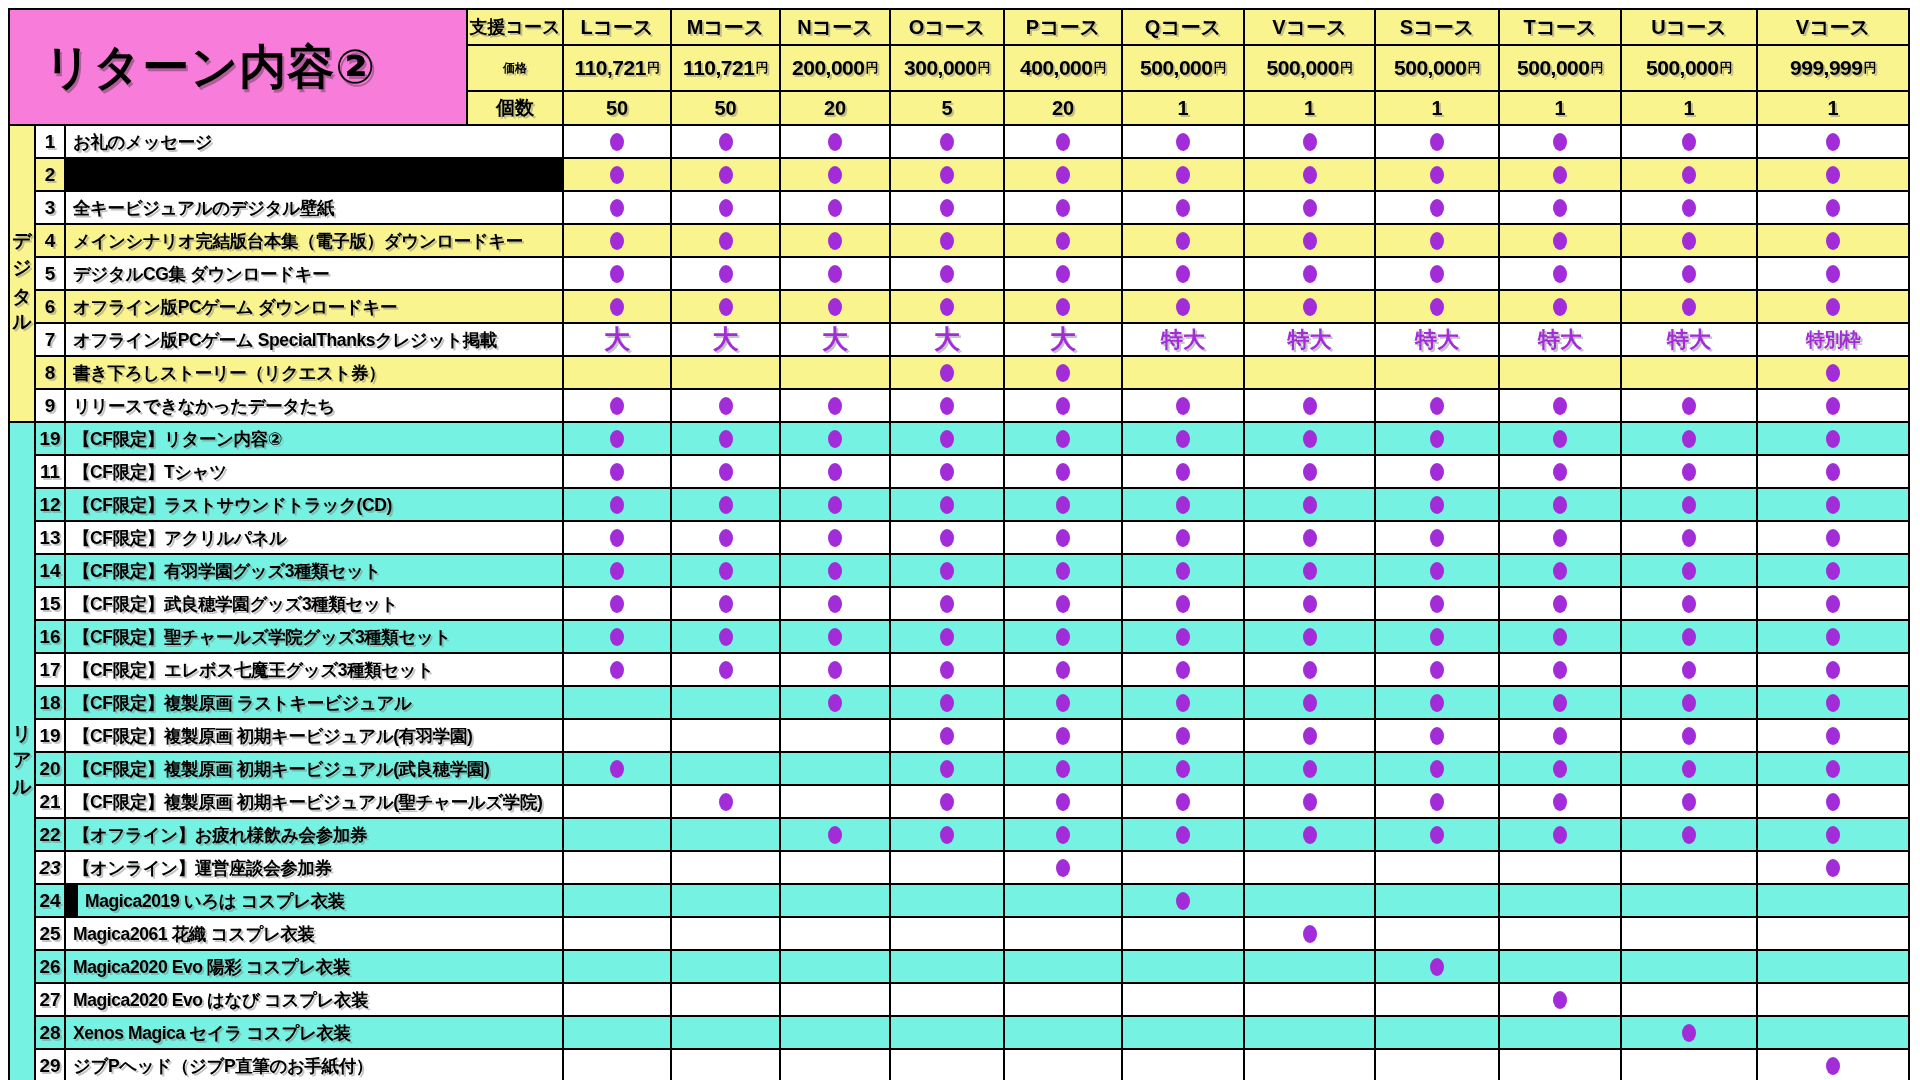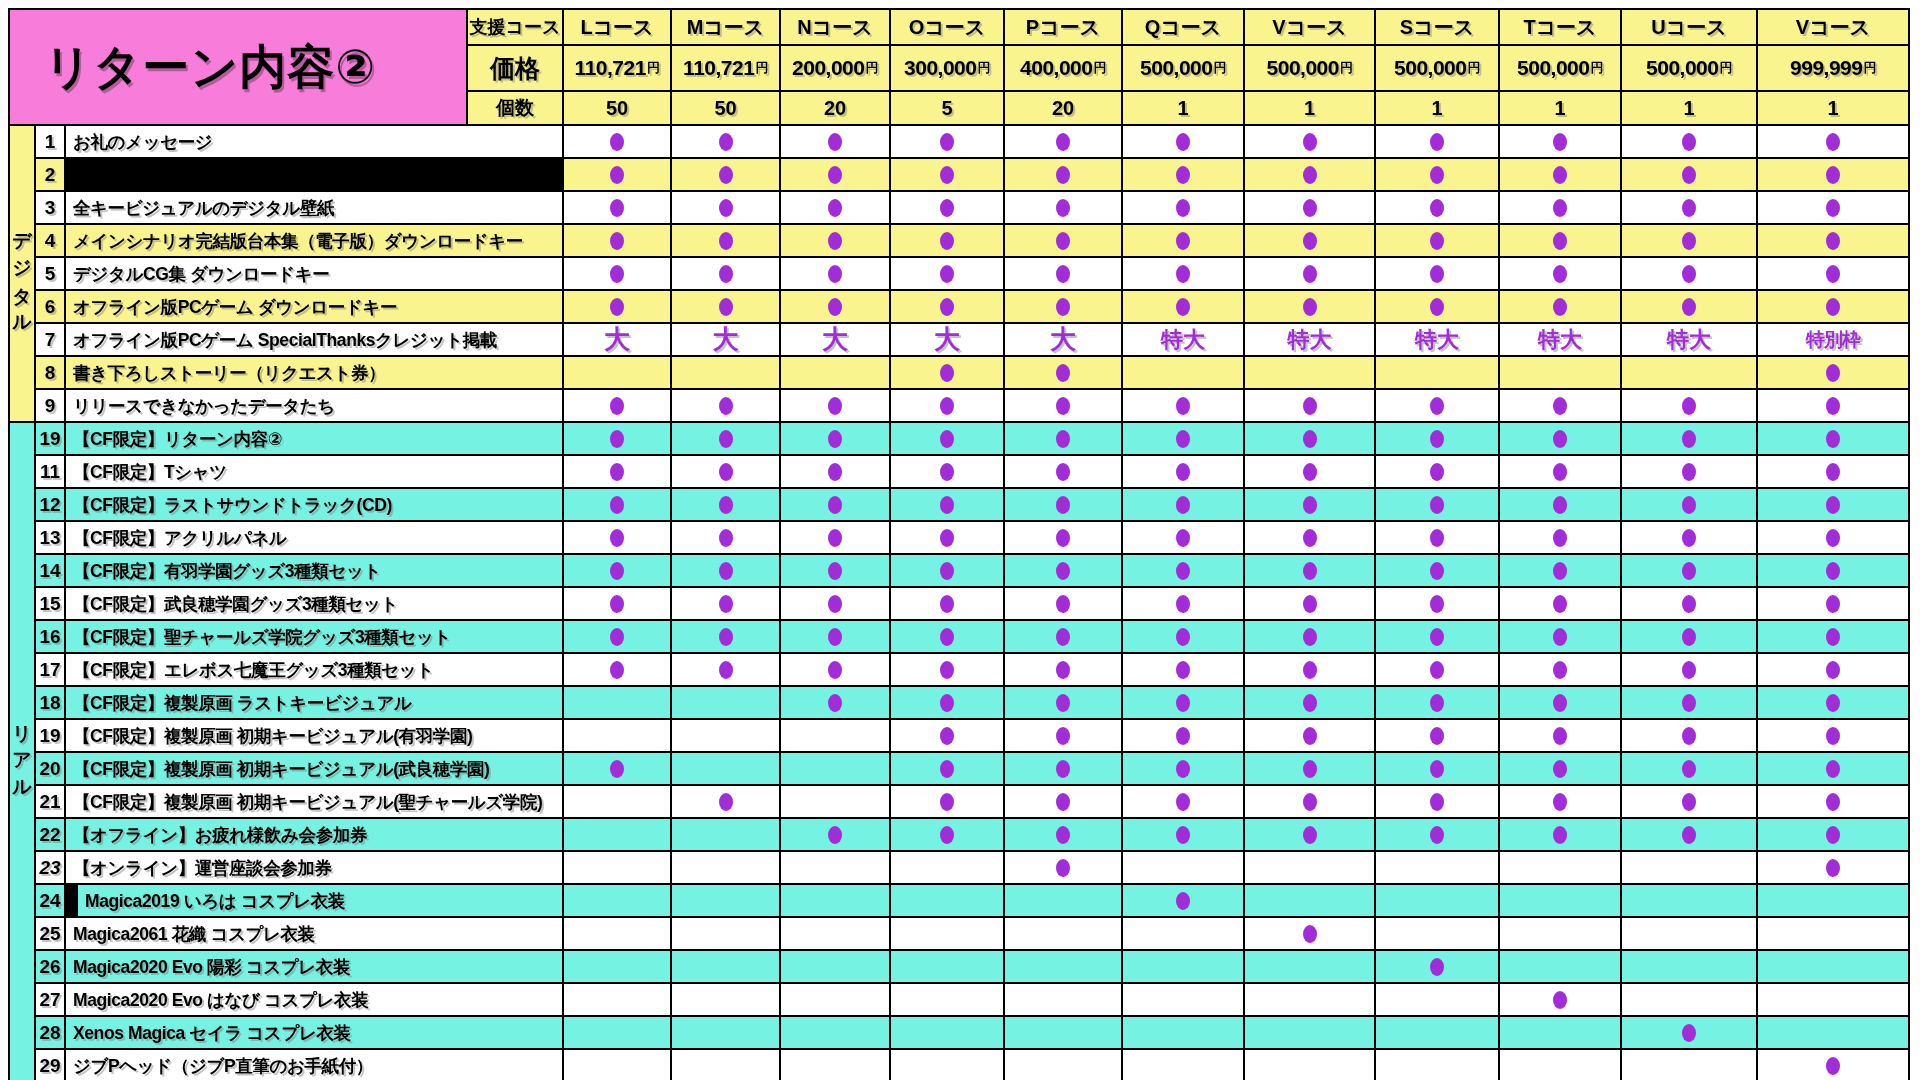--- a/index.html
+++ b/index.html
@@ -16,21 +16,21 @@
     grid-template-rows:34px 44px 32px repeat(29,31px);
     gap:2px;background:var(--line);padding:2px;
     width:max-content;
   }
   .c{display:flex;align-items:center;justify-content:center;background:var(--white);overflow:hidden;}
   .shadow{text-shadow:2px 2px 0 rgba(125,125,125,0.45);}
   .title-box{grid-area:1/1/4/4;background:var(--pink);justify-content:flex-start;padding-left:34px;}
   .title-text{font-size:47px;font-weight:bold;color:#000;letter-spacing:1px;text-shadow:2px 3px 0 rgba(110,60,95,0.5);}
   .hdr{background:var(--yellow);font-weight:bold;}
   .course-label{grid-area:1/4/2/5;font-size:18px;}
-  .price-label{grid-area:2/4/3/5;font-size:25px;}
+  .price-label{grid-area:2/4/3/5;font-size:12px;}
   .qty-label{grid-area:3/4/4/5;font-size:19px;}
   .course-name{font-size:20px;letter-spacing:0px;}
   .price-val{font-size:21px;letter-spacing:-0.5px;}
   .price-val .yen{font-size:13px;margin-left:1px;}
   .qty-val{font-size:20px;}
   .sidebar{writing-mode:vertical-rl;text-orientation:upright;font-weight:bold;font-size:19px;letter-spacing:6px;color:#000;}
   .sidebar-digital{grid-area:4/1/13/2;background:var(--yellow);}
   .sidebar-real{grid-area:13/1/33/2;background:var(--cyan);}
   .rownum{font-weight:bold;font-size:19px;}
   .item-label{justify-content:flex-start;padding-left:7px;font-weight:bold;font-size:17.5px;letter-spacing:-0.4px;white-space:nowrap;}

